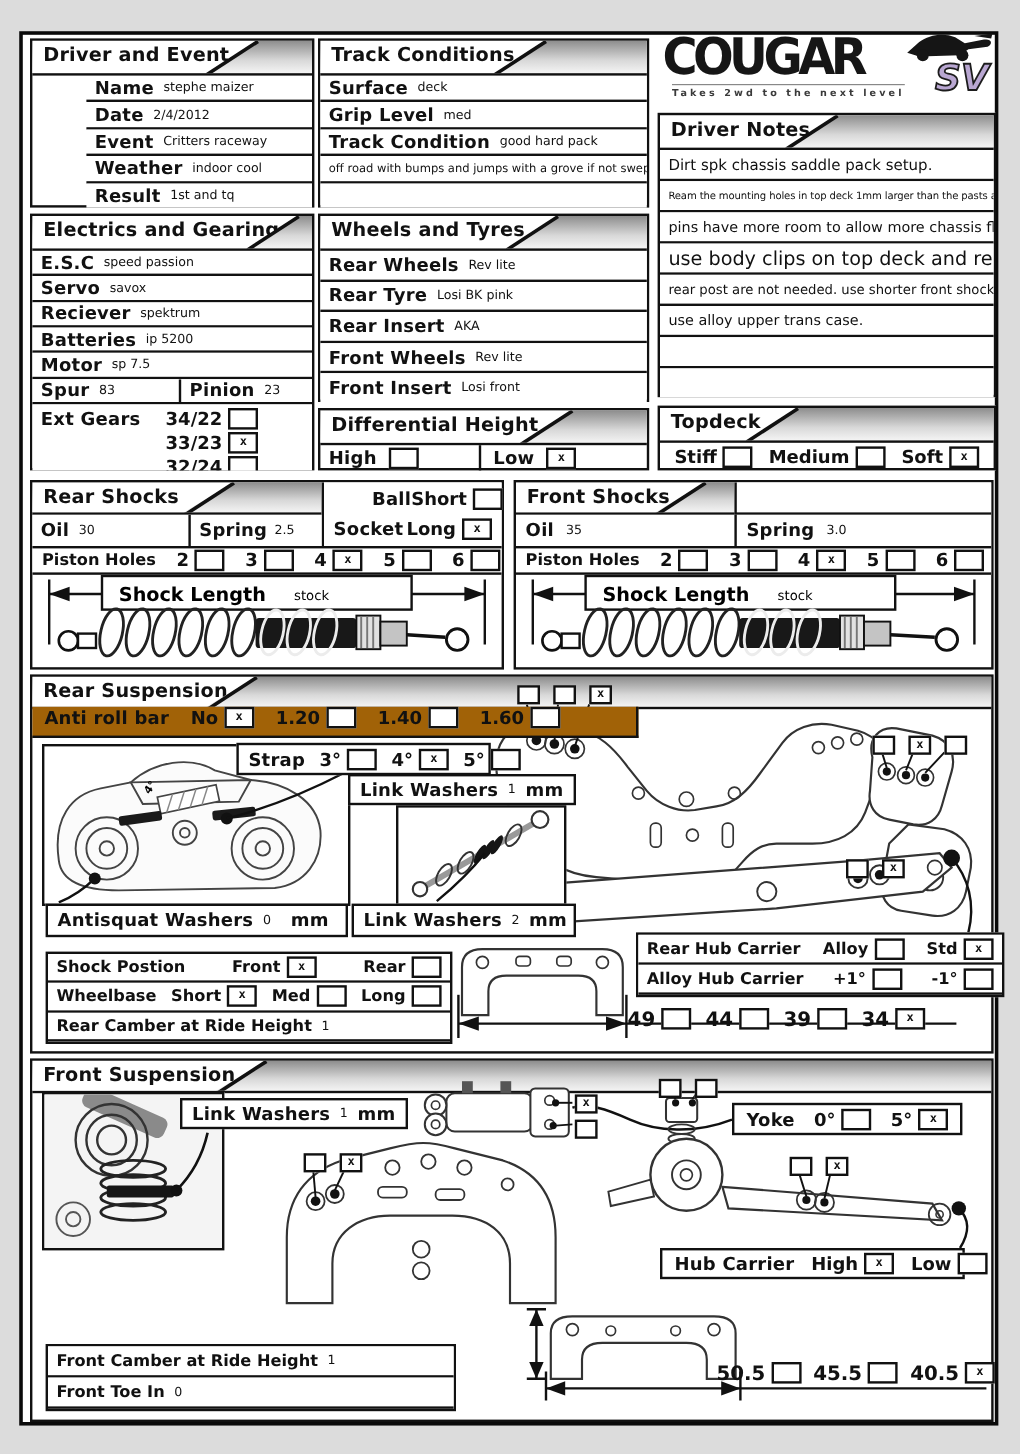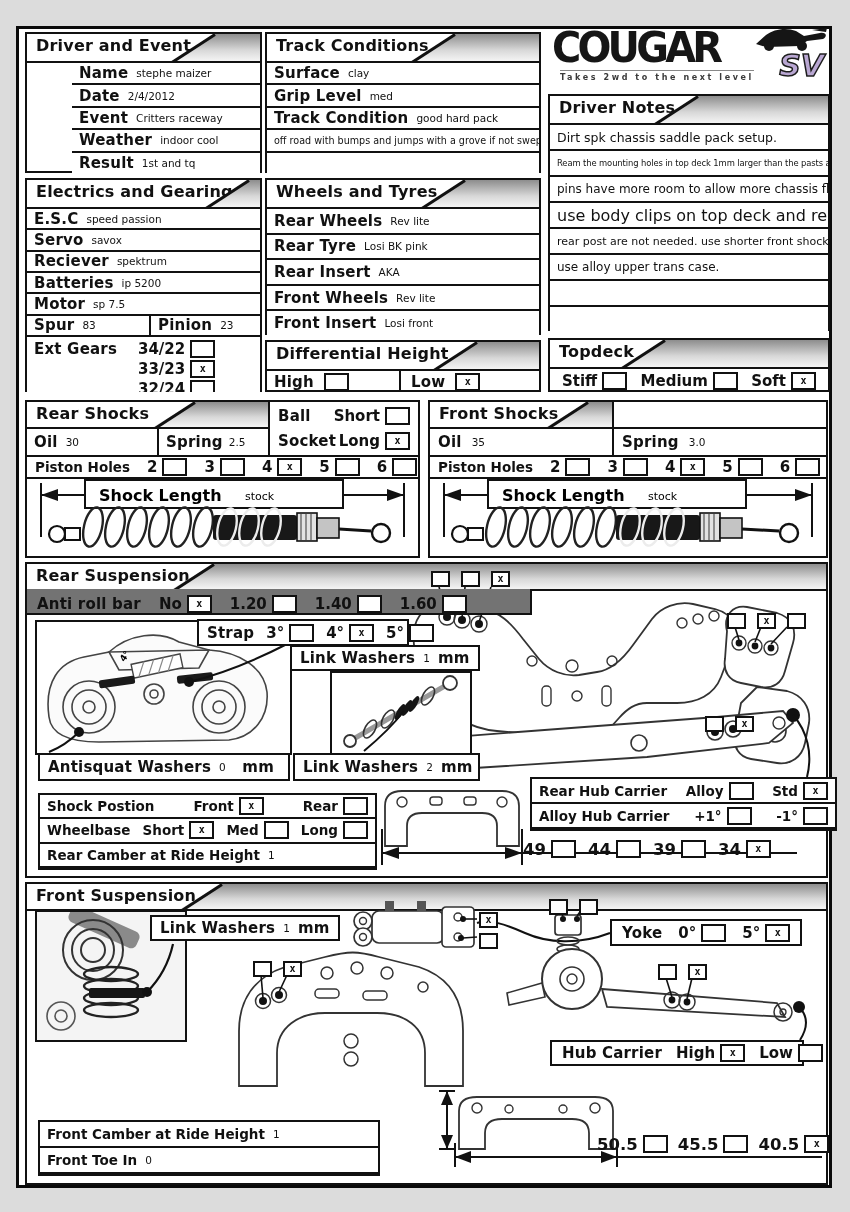--- a/index.html
+++ b/index.html
@@ -85,21 +85,21 @@
   <div class="box" style="left:265px;top:32px;width:276px;height:141px;">
     <div class="hdr">
       <div class="tab" style="width:188px;">
           <span class="tab-t">Track Conditions</span>
         </div>
       <div class="diag" style="left:188px;"></div>
     </div>
     <div class="body" style="height:110px;">
       <div class="trow">
           <span class="lbl">Surface</span>
-          <span class="val">clay</span>
+          <span class="val">deck</span>
         </div>
       <div class="trow">
           <span class="lbl">Grip Level</span>
           <span class="val">med</span>
         </div>
       <div class="trow">
           <span class="lbl">Track Condition</span>
           <span class="val">good hard pack</span>
         </div>
       <div class="trow">
@@ -276,21 +276,21 @@
   </div>
 
   <div class="box" style="left:25px;top:400px;width:395px;height:158px;">
     <div class="hdr abs" style="width:241px;right:auto;">
       <div class="tab" style="width:168px;">
           <span class="tab-t">Rear Shocks</span>
         </div>
       <div class="diag" style="left:168px;"></div>
     </div>
     <div class="abs" style="left:241px;top:0;width:150px;height:53px;border-left:2px solid #111;display:flex;flex-direction:column;justify-content:space-around;padding:2px 8px;background:#fff;">
-      <div style="display:flex;justify-content:space-between;align-items:center;">
+      <div style="display:flex;justify-content:space-between;align-items:center;margin-left:32px;">
           <span class="lbl">Ball</span>
           <span class="it">
             <span>Short</span>
             <span class="cb cbw"></span>
           </span>
         </div>
       <div style="display:flex;justify-content:space-between;align-items:center;">
           <span class="lbl">Socket</span>
           <span class="it">
             <span>Long</span>
@@ -536,21 +536,21 @@
 
       <g stroke="#111" stroke-width="2" fill="none">
           <line x1="355" y1="238" x2="355" y2="274"></line>
           <line x1="495" y1="238" x2="495" y2="274"></line>
           <line x1="355" y1="262" x2="770" y2="262"></line>
         </g>
       <polygon points="355,262 372,256 372,268" fill="#111"></polygon>
         <polygon points="495,262 478,256 478,268" fill="#111"></polygon>
     </svg>
 
-    <div class="abs" style="left:0;top:25px;width:505px;height:26px;border-bottom:2px solid #111;border-right:2px solid #111;display:flex;align-items:flex-end;gap:18px;padding:0 10px;background:#737373;">
+    <div class="abs" style="left:0;top:25px;width:505px;height:26px;border-bottom:2px solid #111;border-right:2px solid #111;display:flex;align-items:flex-start;gap:18px;padding:0 10px;background:#a16207;">
       <span class="lbl">Anti roll bar</span>
       <span class="it">
           <span>No</span>
           <span class="cb cbw">x</span>
         </span>
       <span class="it">
           <span>1.20</span>
           <span class="cb cbw"></span>
         </span>
       <span class="it">

